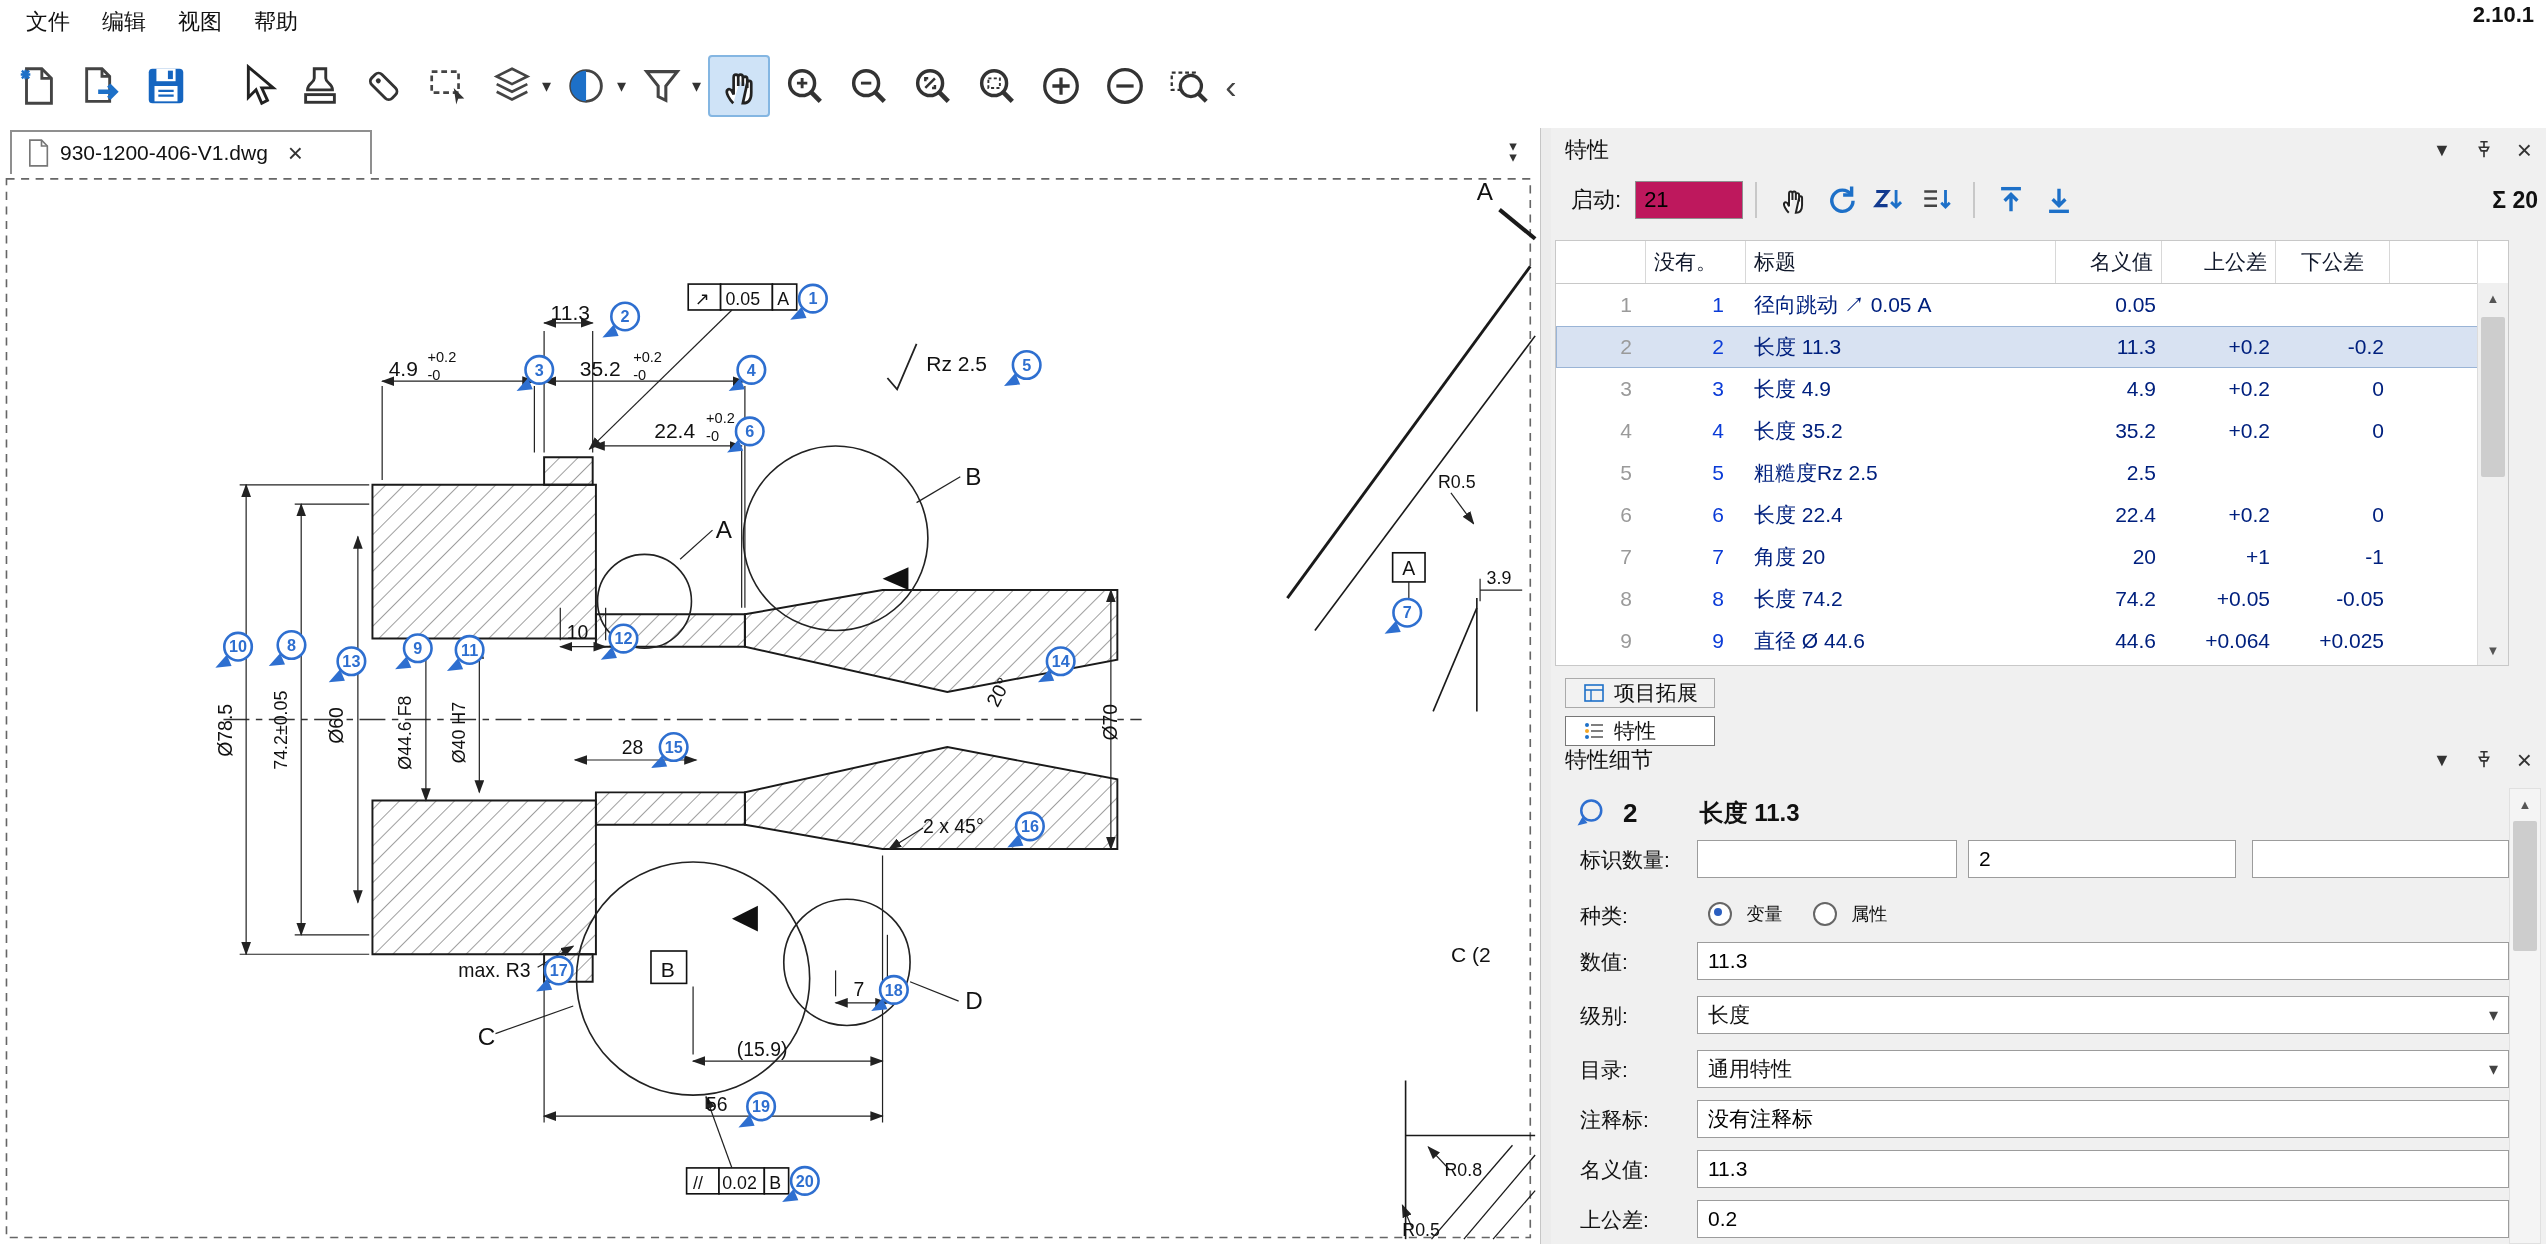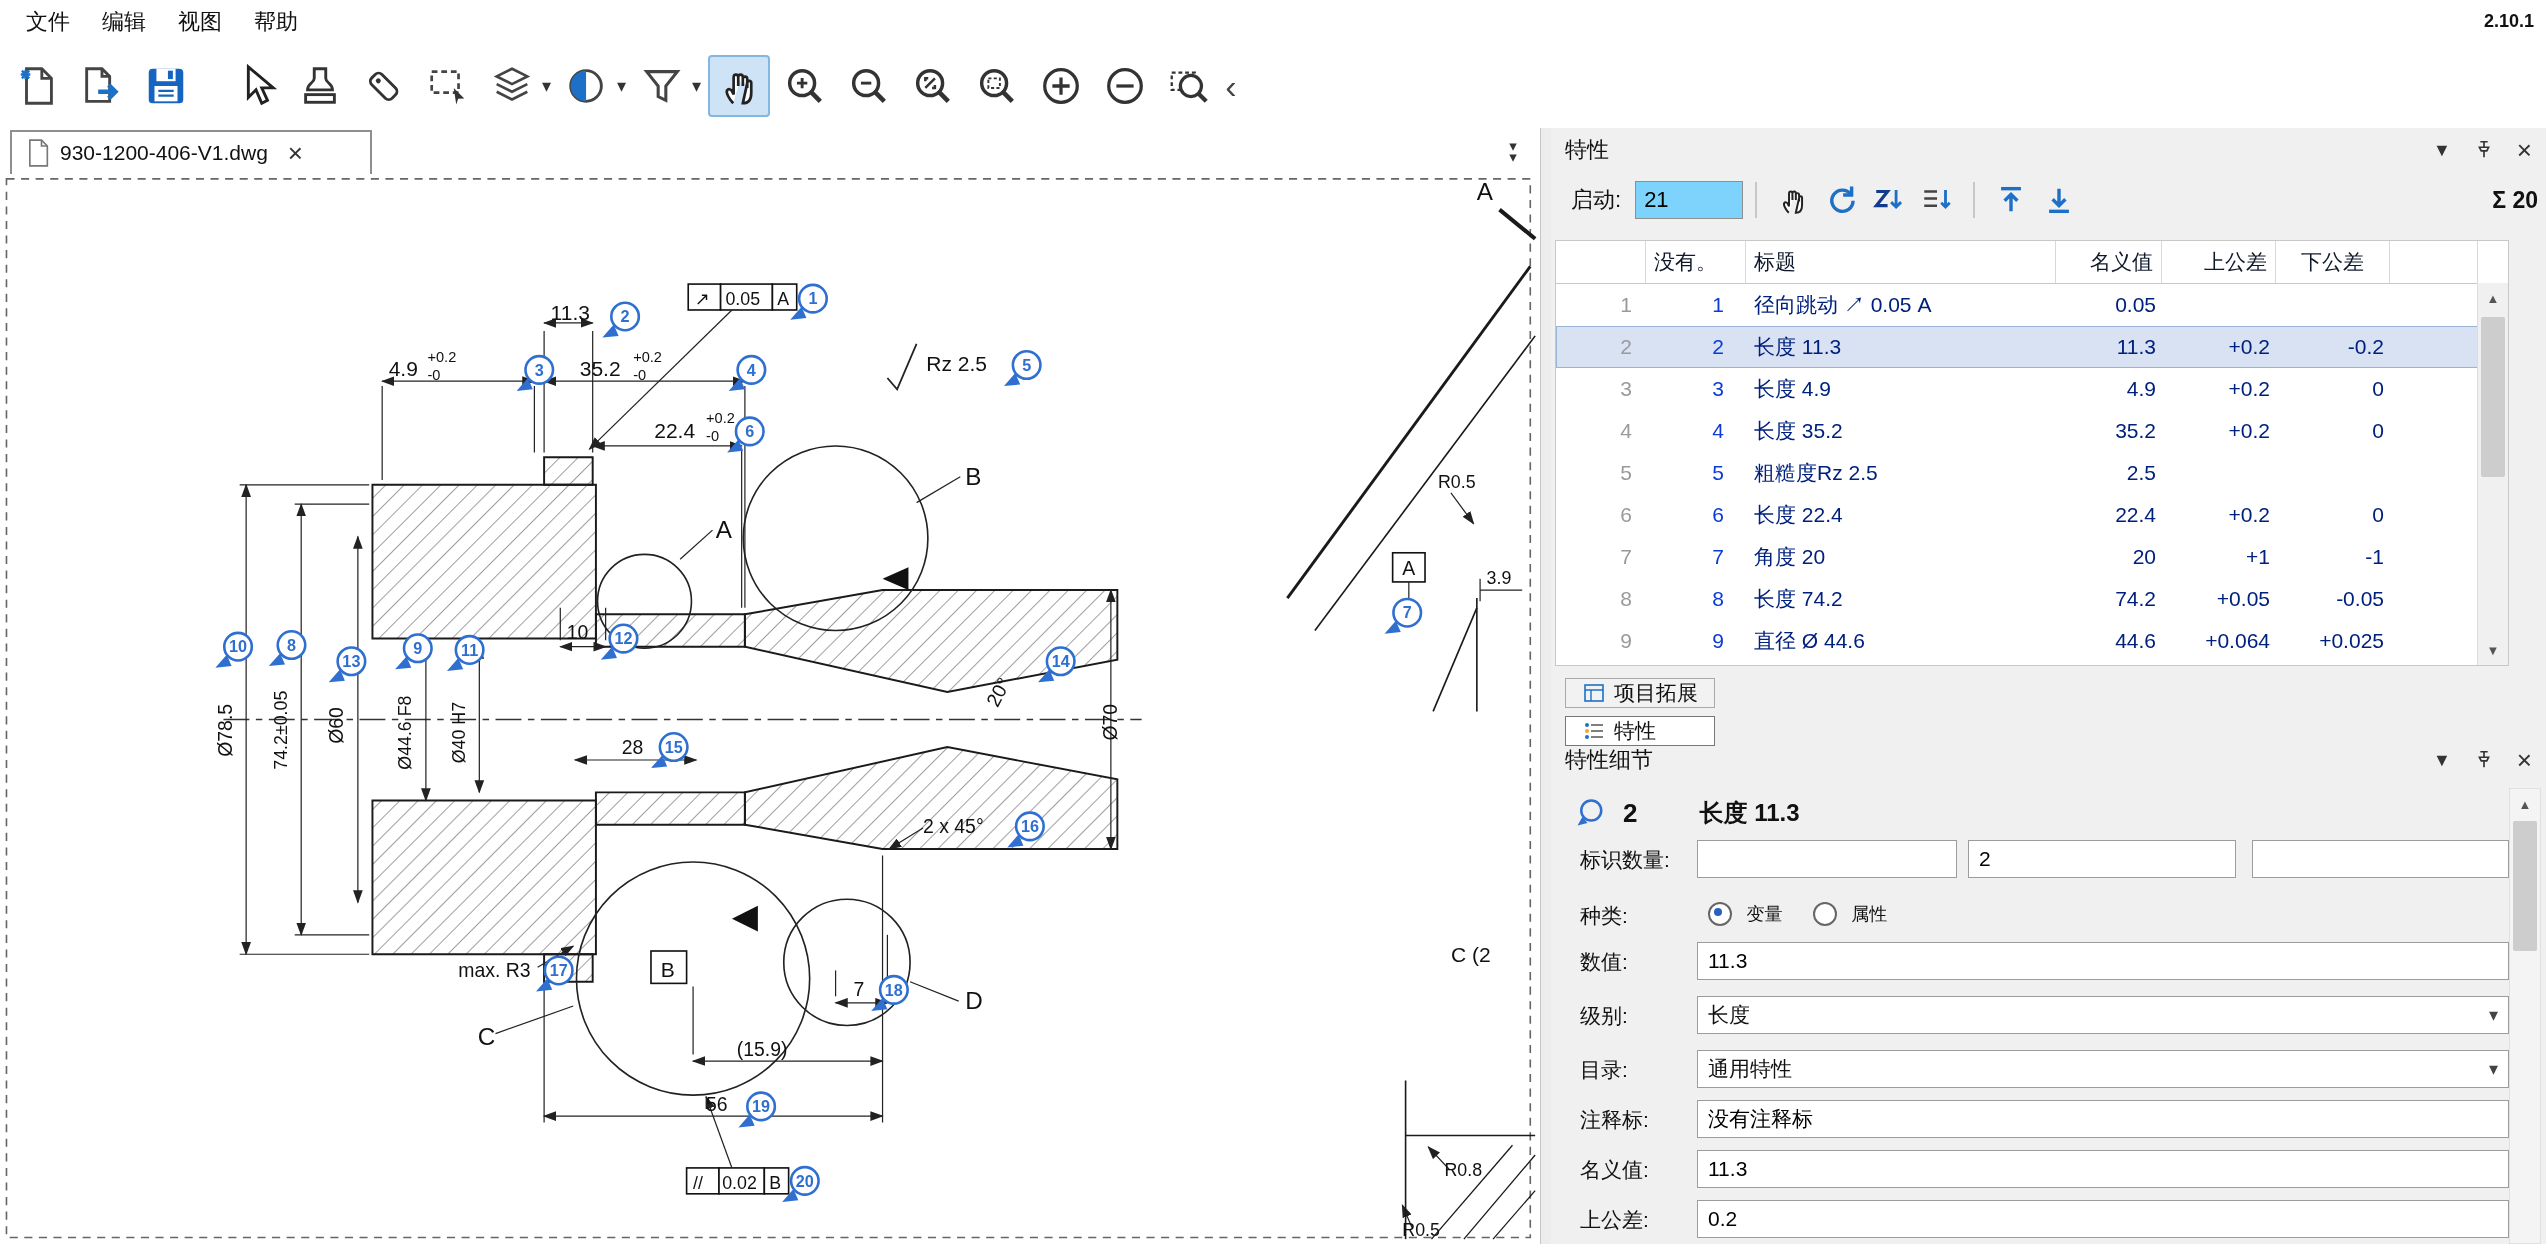--- a/index.html
+++ b/index.html
@@ -2,21 +2,21 @@
 <html><head>
 <meta charset="utf-8">
 <style>
   html,body{margin:0;padding:0;}
   body{width:2546px;height:1244px;position:relative;background:#fff;
        font-family:"Liberation Sans",sans-serif;color:#111;overflow:hidden;}
 
   
   .menubar{position:absolute;top:0;left:0;right:0;height:44px;display:flex;align-items:center;padding-left:10px;}
   .menu-item{font-size:22px;padding:4px 16px;cursor:default;}
-  .version{position:absolute;right:12px;top:11px;font-size:18px;font-weight:bold;}
+  .version{position:absolute;right:12px;top:2px;font-size:22px;font-weight:bold;}
 
   
   .toolbar{position:absolute;top:44px;left:0;width:1545px;height:84px;display:flex;align-items:center;padding-left:6px;}
   .tool{width:58px;height:58px;display:flex;align-items:center;justify-content:center;margin:0 3px;border-radius:4px;position:relative;}
   .tool svg{width:46px;height:46px;}
   .tool.active{background:#cfe3f7;border:2px solid #84b6e2;}
   .tool-chev{font-size:18px;color:#333;margin-left:-2px;margin-right:4px;}
   .tspacer{width:26px;}
   .collapse-arrow{font-size:34px;color:#444;margin-left:4px;line-height:1;}
 
@@ -36,21 +36,21 @@
   .rightcol{position:absolute;left:1551px;top:128px;width:995px;height:1116px;background:#f0f0f0;}
   .panel-header{height:44px;display:flex;align-items:center;padding:0 14px;font-size:22px;color:#111;}
   .ph-title{flex:1;}
   .ph-icons{display:flex;align-items:center;gap:22px;color:#333;}
   .ph-icons .hicon{font-size:18px;line-height:1;}
   .ph-icons svg{width:22px;height:22px;}
   .ph-close{font-size:26px;}
 
   .start-row{position:absolute;left:0;top:46px;width:995px;height:52px;display:flex;align-items:center;padding-left:20px;}
   .start-label{font-size:22px;margin-right:14px;}
-  .start-input{width:90px;height:36px;border:1px solid #8f8f8f;background:#7dd3fc;font-size:22px;padding:0 8px;font-family:"Liberation Sans",sans-serif;}
+  .start-input{width:90px;height:36px;border:1px solid #8f8f8f;background:#be185d;font-size:22px;padding:0 8px;font-family:"Liberation Sans",sans-serif;}
   .vsep{width:2px;height:36px;background:#c8c8c8;margin:0 12px;}
   .pt-icon{width:44px;height:40px;display:flex;align-items:center;justify-content:center;margin:0 2px;}
   .pt-icon svg{width:34px;height:34px;}
   .sum-label{margin-left:auto;margin-right:28px;font-size:23px;font-weight:bold;}
 
   
   .ptable{position:absolute;left:4px;top:112px;width:952px;height:424px;background:#fff;border:1px solid #c8c8c8;}
   .thead,.trow{display:grid;grid-template-columns:90px 100px 310px 106px 114px 114px 88px;height:42px;align-items:center;font-size:21px;}
   .thead{border-bottom:1px solid #c8c8c8;color:#0f172a;width:922px;}
   .thead > div{border-right:1px solid #d8d8d8;height:100%;display:flex;align-items:center;}

